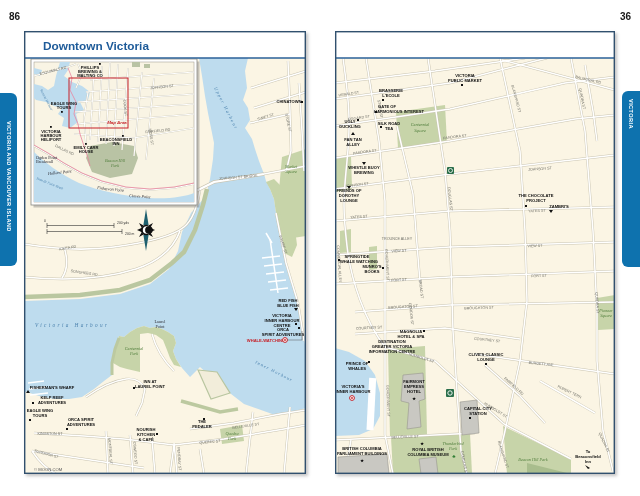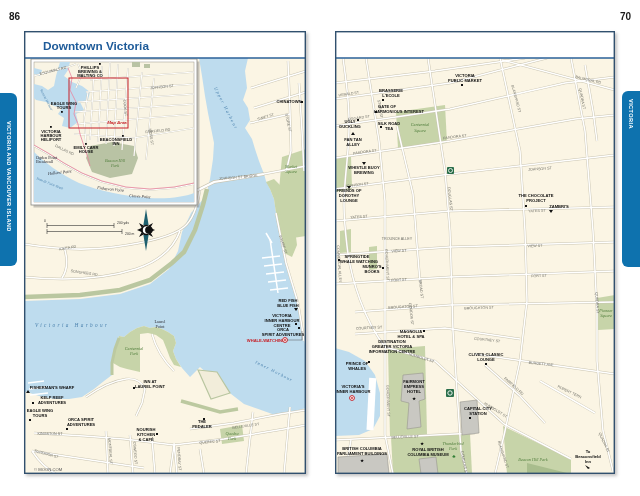--- a/index.html
+++ b/index.html
@@ -13,21 +13,21 @@
 .wl{font-family:"Liberation Serif",serif;font-style:italic;fill:#4a80ad;text-anchor:middle}
 .pk{font-family:"Liberation Serif",serif;font-style:italic;fill:#4f7d3b;text-anchor:middle;font-size:4.2px}
 .nat{font-family:"Liberation Serif",serif;fill:#2b2b33;text-anchor:middle;font-size:4.2px}
 .red{font-weight:bold;font-size:4.1px;fill:#c62128;text-anchor:middle}
 </style>
 </head>
 <body>
 
 <div class="pg" style="left:9px;top:11px">86</div>
 
-<div class="pg" style="left:620px;top:11px">70</div>
+<div class="pg" style="left:620px;top:11px">36</div>
 
 <div class="tab" style="left:0;top:93px;width:17px;height:173px;border-radius:0 6px 6px 0"><span style="writing-mode:vertical-rl;margin-top:4px;height:158px">VICTORIA AND VANCOUVER ISLAND</span></div>
 
 <div class="tab" style="left:622px;top:91px;width:18px;height:176px;border-radius:6px 0 0 6px"><span style="writing-mode:vertical-rl;margin-top:8px">VICTORIA</span></div>
 
 <svg id="lm" viewBox="0 0 282 443" width="282" height="443" style="left:24px;top:31px;box-shadow:2px 2px 3px rgba(120,120,120,.45)">
 
 <rect x="0" y="27" width="282" height="416" fill="#fbf5e4"></rect>
 
 <path fill="#bedcee" d="M175,27 L224,27 L221,40 L223,57 L219,69 L224,77 L226,89 L221,97 L228,108 L231,118 L235,130 L240,143 L242,150 L246,158 L250,168 L252,182 L255,196 L257,210 L260,224 L263,238 L267,252 L270,258 L274,272 L277,288 L279,302 L282,320 L282,377 L272,380 L251,384 L220,373 L198,356 L176,336 L166,346 L158,337 L152,328 L149,320 L152,312 L150,305 L144,301 L138,298 L132,296 L126,297 L120,295 L113,297 L106,301 L100,306 L95,305 L92,315 L89,330 L88,344 L80,350 L70,358 L58,366 L45,368 L30,368 L15,365 L0,360 L0,270 L56,268 L96,263 L126,253 L145,238 L154,220 L158,201 L167,182 L182,165 L186,148 L189,128 L190,112 L187,97 L184,82 L181,65 L178,45 Z"></path>

